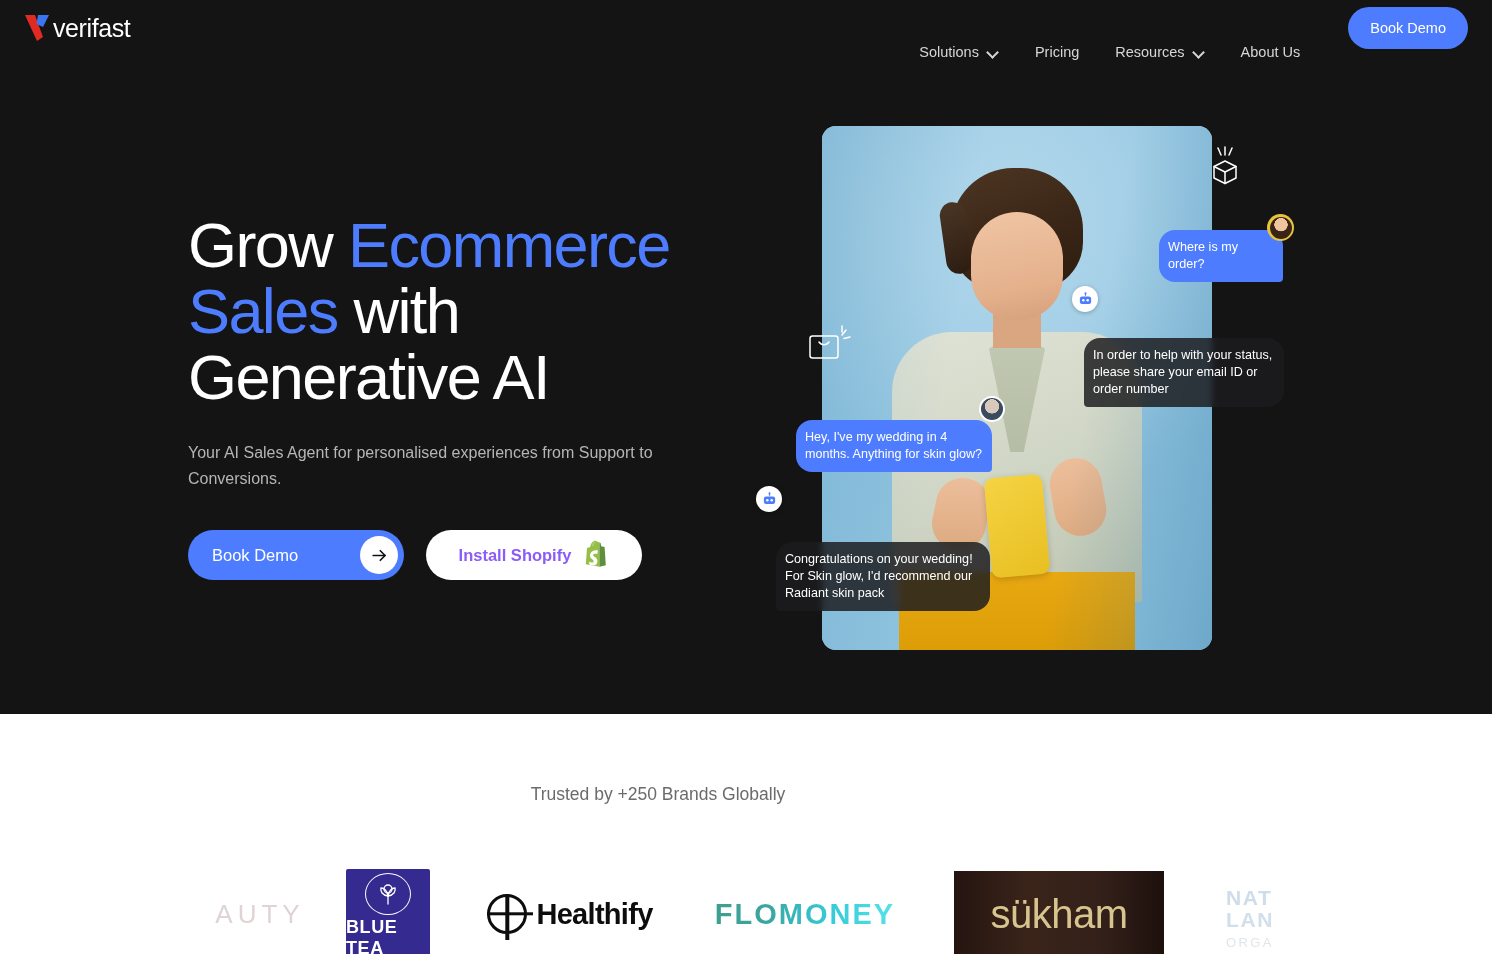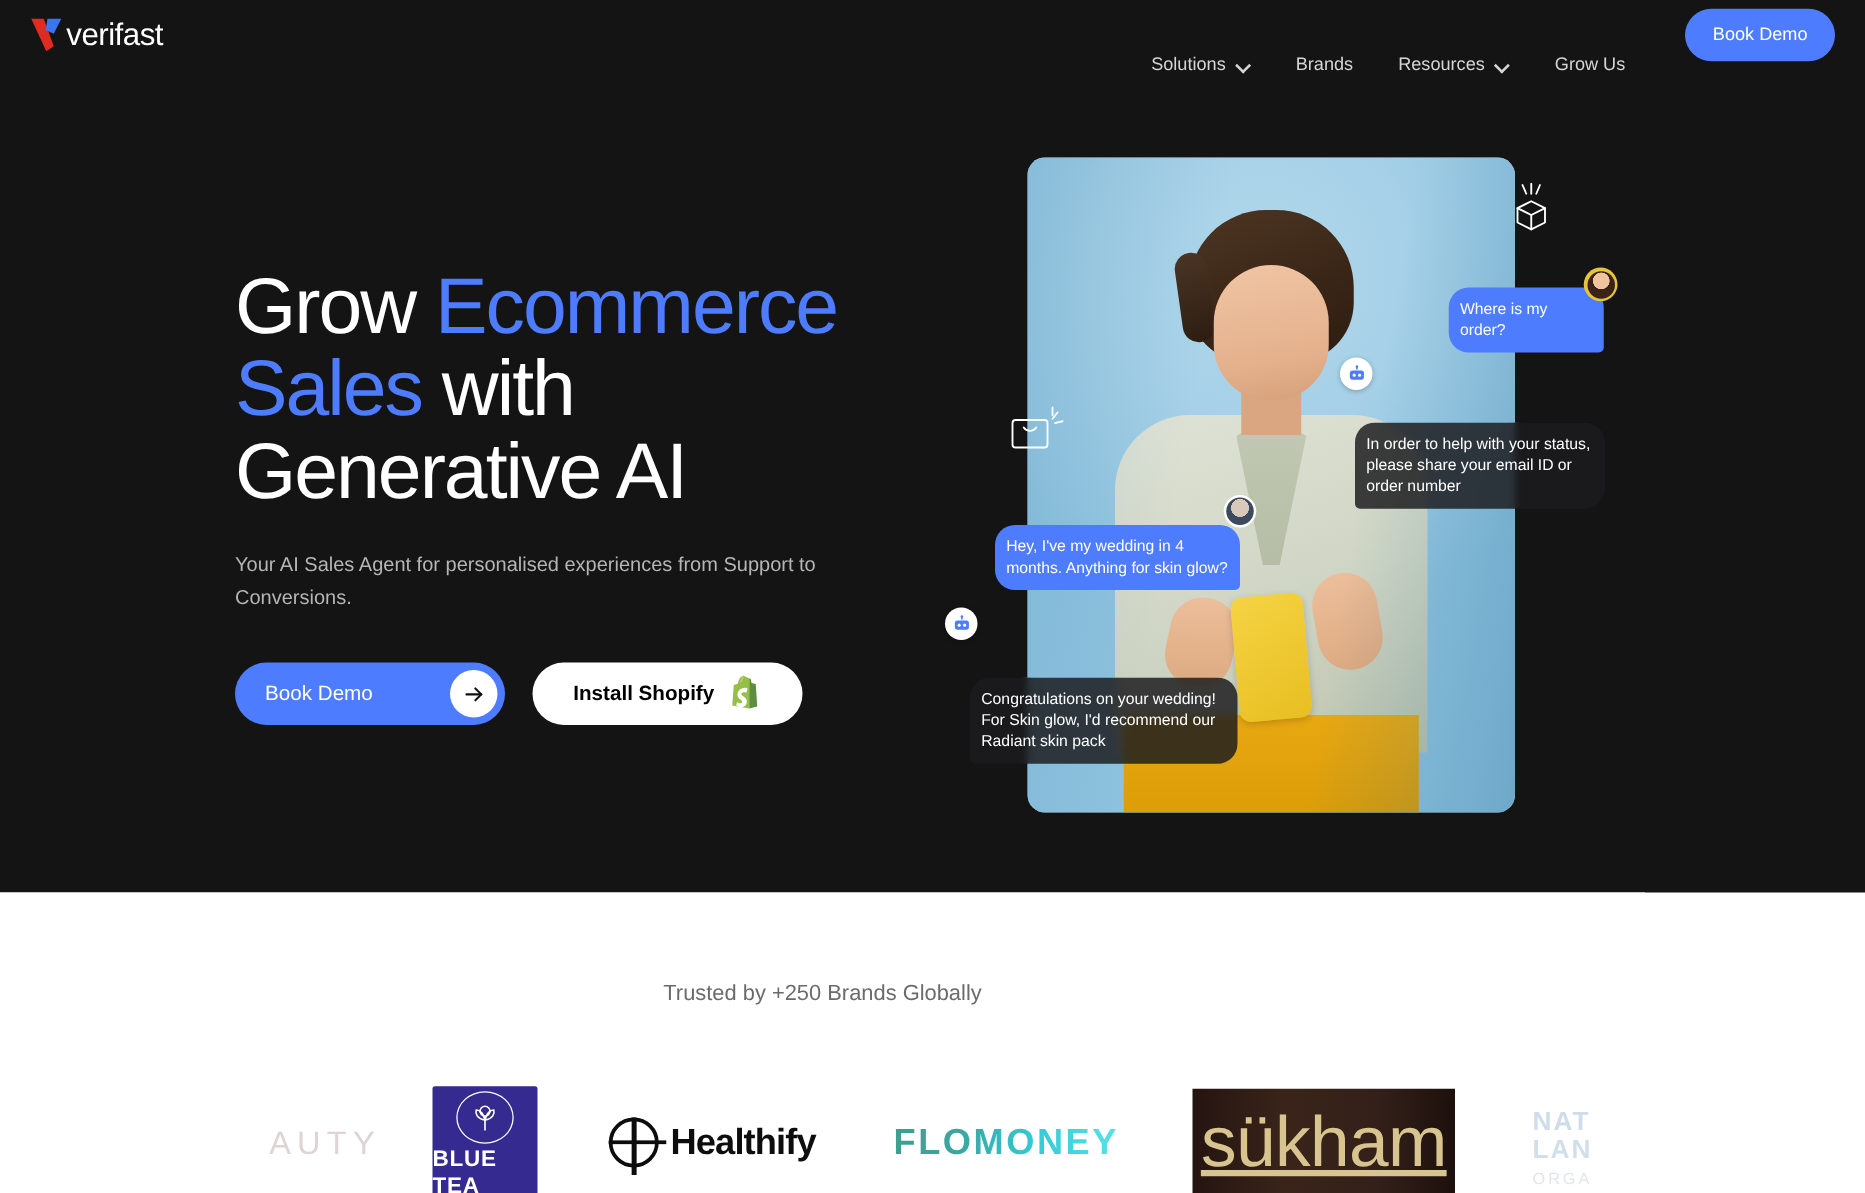--- a/index.html
+++ b/index.html
@@ -81,21 +81,21 @@
   }
   .arrow-circle{
     width:38px; height:38px; border-radius:50%;
     background:#ffffff; display:flex; align-items:center; justify-content:center;
     flex:0 0 38px;
   }
   .btn-secondary{
     display:flex; align-items:center; justify-content:center; gap:12px;
     background:#ffffff; border:none; border-radius:30px;
     height:50px; width:216px;
-    color:#000000; font-size:16.5px; font-weight:600;
+    color:#8b5cf6; font-size:16.5px; font-weight:600;
     font-family:"Liberation Sans", sans-serif; cursor:pointer;
   }
 
   
   .hero-visual{
     position:absolute; left:822px; top:126px;
     width:390px; height:524px;
   }
   .hero-photo{
     position:absolute; inset:0;
@@ -279,22 +279,22 @@
     background:linear-gradient(90deg,#3f9e8f 0%,#3aa6a0 30%,#35c9d6 62%,#57e4ea 100%);
     -webkit-background-clip:text; background-clip:text;
     color:transparent;
     font-family:"Liberation Sans", sans-serif;
   }
   .lg-sukham{
     left:954px; top:-4px; width:210px; height:86px;
     background:linear-gradient(90deg,#241410 0%,#3a241a 35%,#34201a 70%,#1d100c 100%);
   }
   .sk-text{
-    font-size:57px; font-weight:400; letter-spacing:-.5px;
-    color:#d8c48e; font-family:"Liberation Sans", sans-serif;text-decoration:underline;
+    font-size:40px; font-weight:400; letter-spacing:-.5px;
+    color:#d8c48e; font-family:"Liberation Sans", sans-serif;
   }
   .lg-natlan{
     left:1226px; top:4px; width:120px;
     flex-direction:column; align-items:flex-start; gap:1px;
     overflow:hidden;
   }
   .nl-1{ color:#cfddea; font-size:21px; font-weight:700; letter-spacing:1.6px; line-height:21px; }
   .nl-2{ color:#d2dfeb; font-size:21px; font-weight:700; letter-spacing:1.6px; line-height:21px; }
   .nl-3{ color:#e0e6ea; font-size:13px; font-weight:500; letter-spacing:2.4px; margin-top:4px; }
 </style>
@@ -318,30 +318,30 @@
     <div class="nav-spacer"></div>
 
     <div class="nav-links">
 
       <div class="nav-item">
         <span>Solutions</span>
         <span class="chevron"></span>
       </div>
 
       <div class="nav-item">
-        <span>Brands</span>
+        <span>Pricing</span>
       </div>
 
       <div class="nav-item">
         <span>Resources</span>
         <span class="chevron"></span>
       </div>
 
       <div class="nav-item">
-        <span>Grow Us</span>
+        <span>About Us</span>
       </div>
 
       <button class="book-demo-nav">Book Demo</button>
     </div>
   </div>
 
   <div class="hero-left">
 
     <h1 class="hero-title">
       <span>Grow </span><span class="hi-blue">Ecommerce</span><br>

